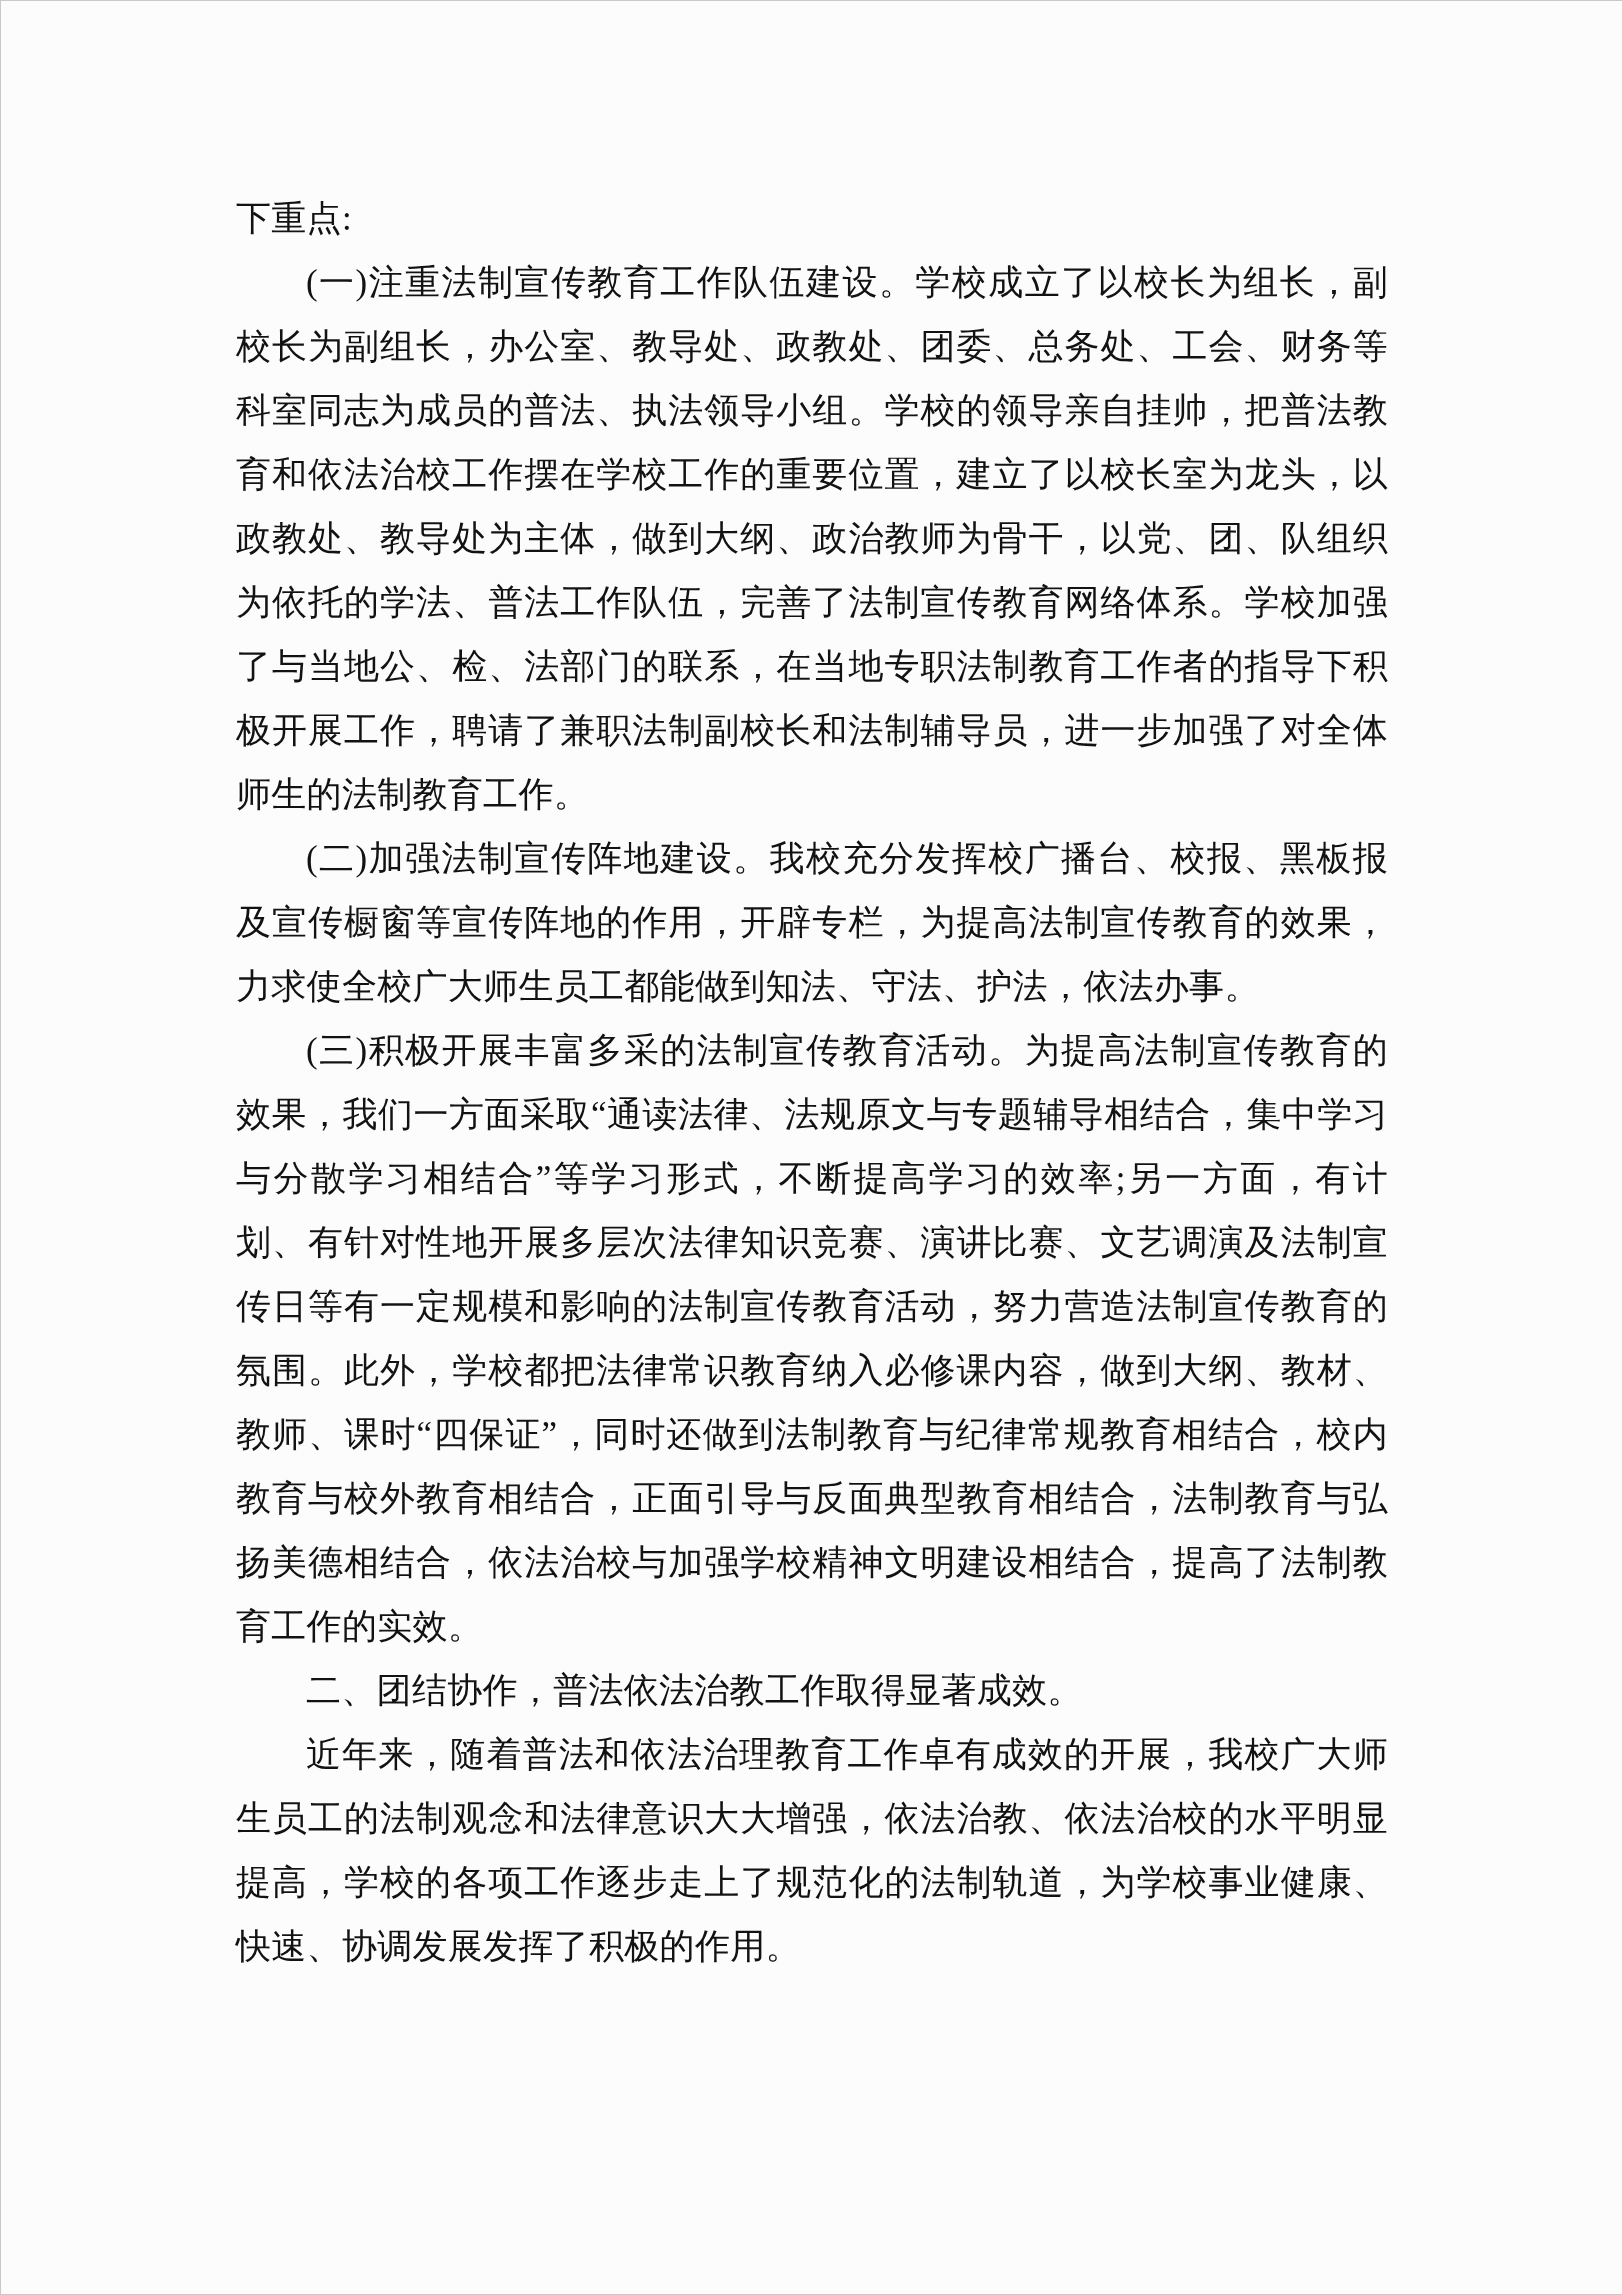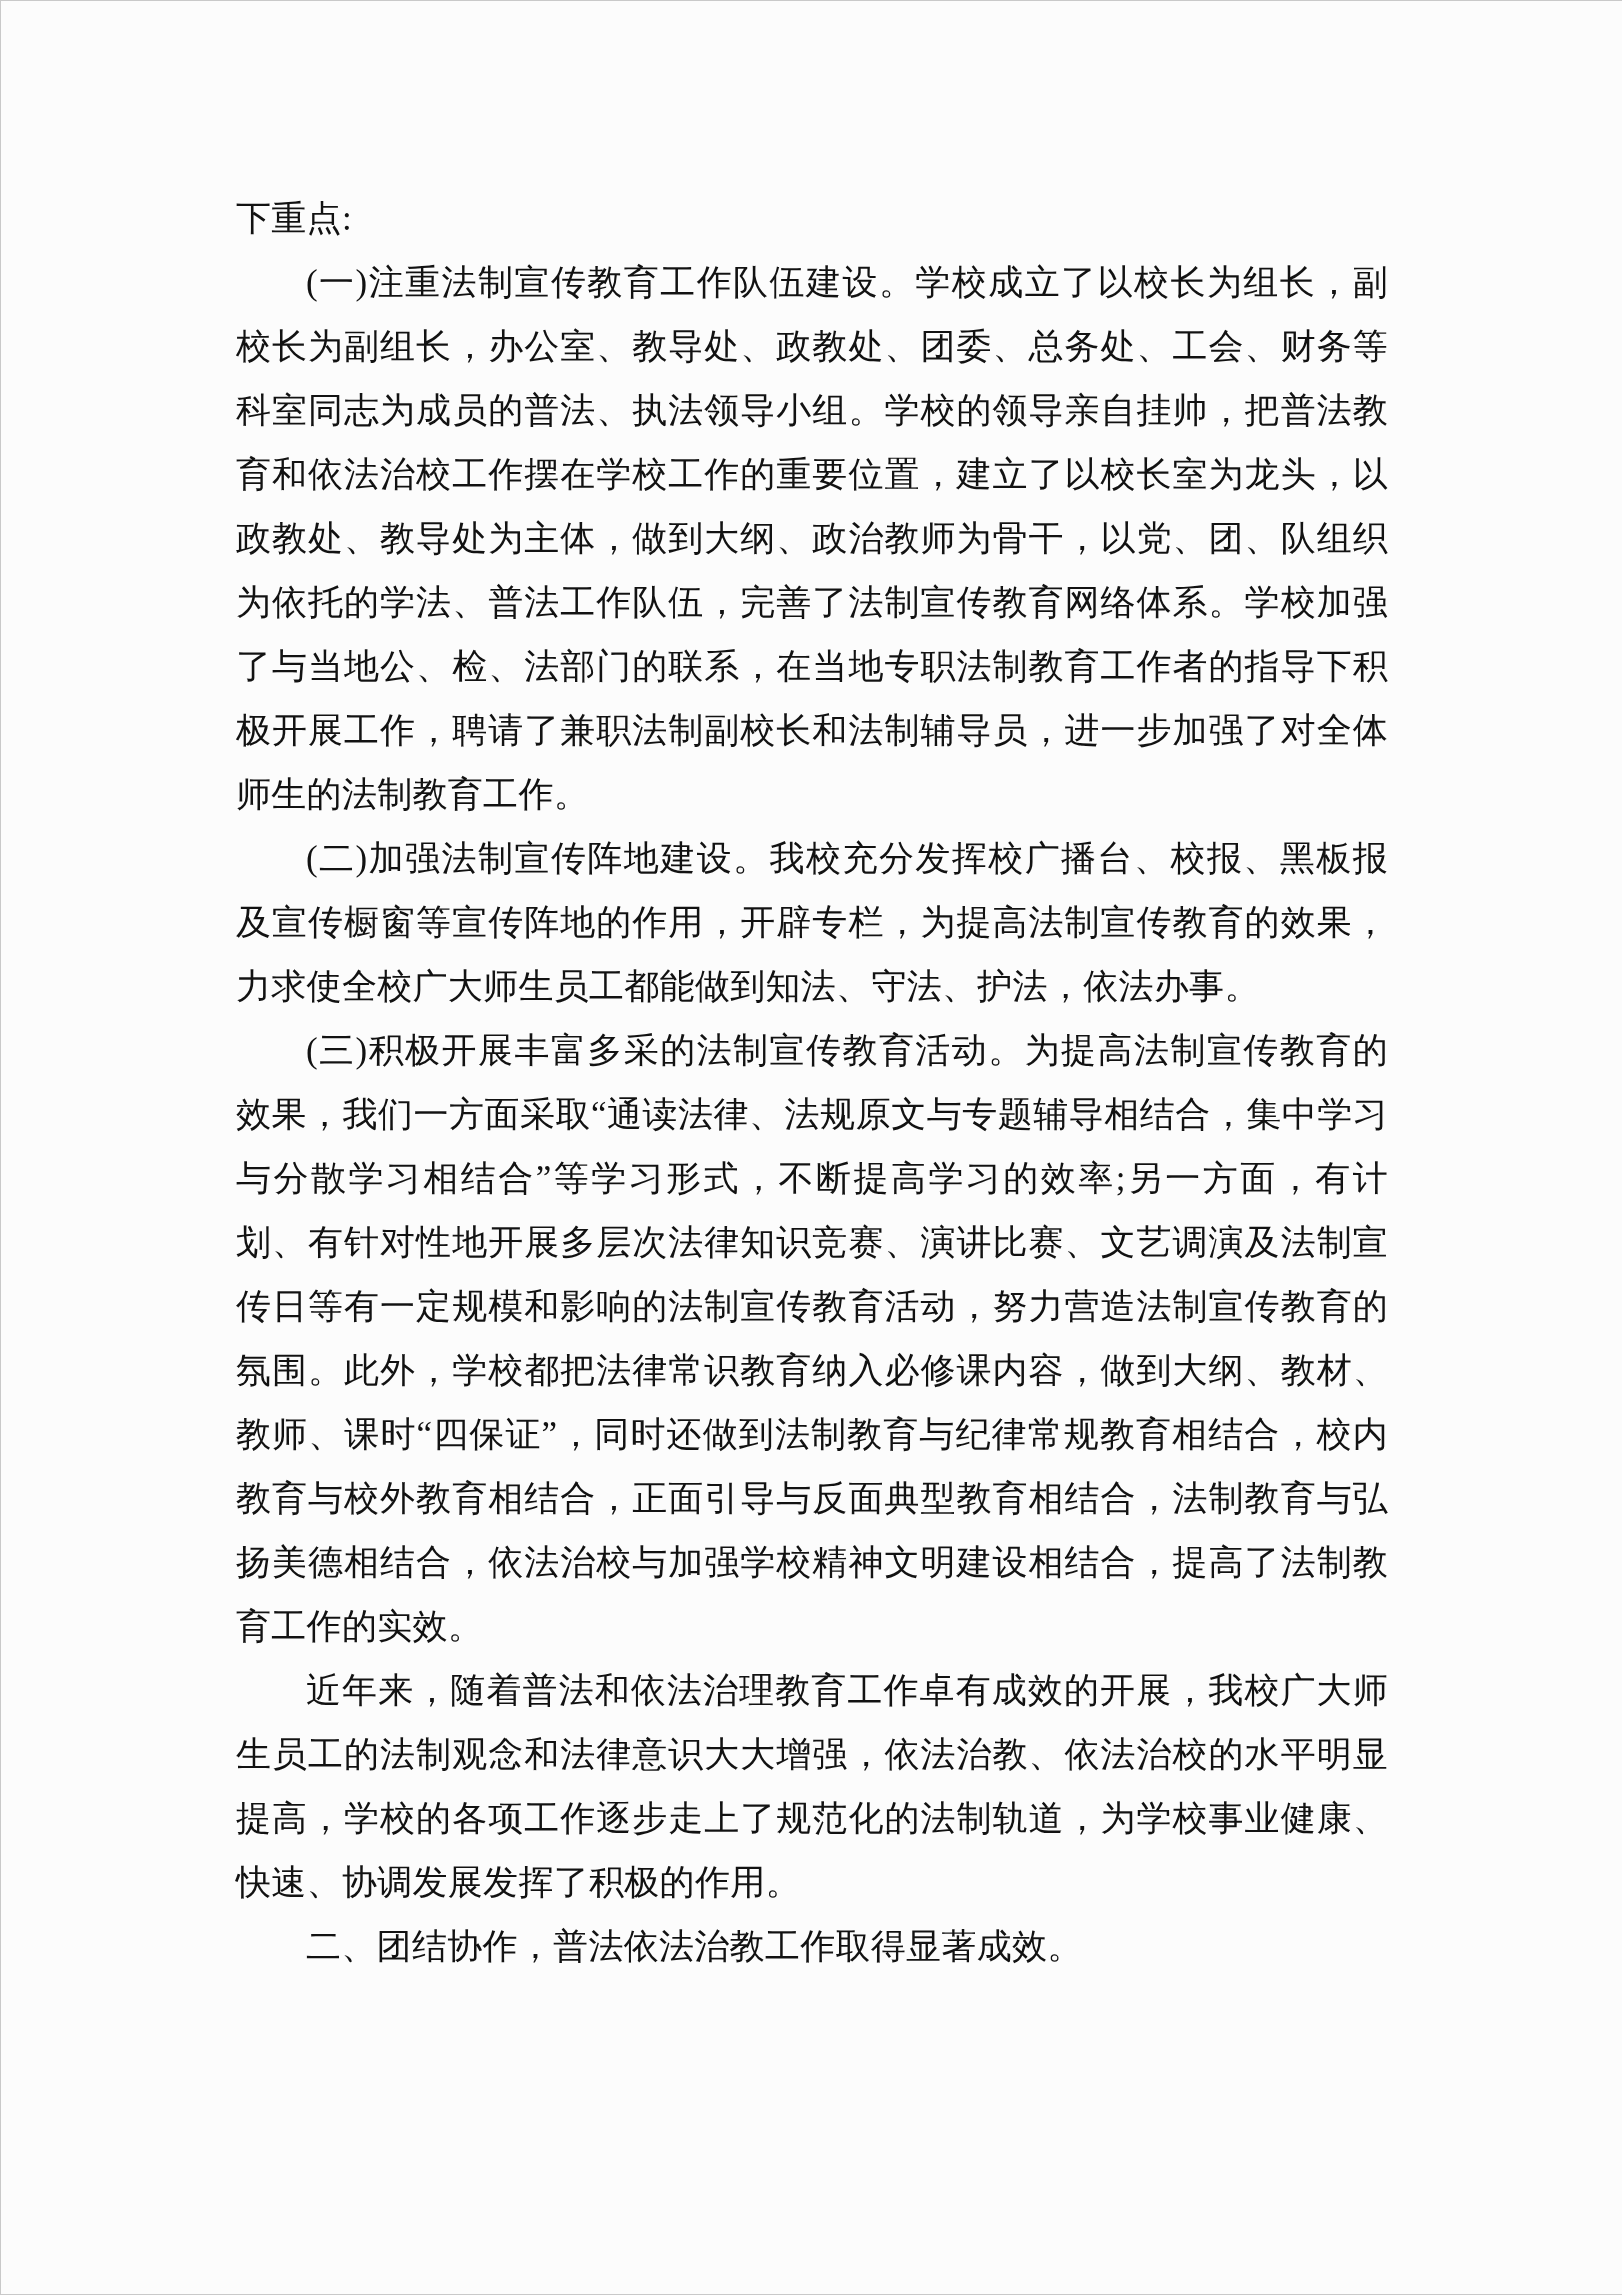--- a/index.html
+++ b/index.html
@@ -38,17 +38,17 @@
 </style>
 </head>
 <body>
 
 <div class="page">
   <div class="doc-body">
       <p class="para">下重点:</p>
       <p class="para indent">(一)注重法制宣传教育工作队伍建设。学校成立了以校长为组长，副校长为副组长，办公室、教导处、政教处、团委、总务处、工会、财务等科室同志为成员的普法、执法领导小组。学校的领导亲自挂帅，把普法教育和依法治校工作摆在学校工作的重要位置，建立了以校长室为龙头，以政教处、教导处为主体，做到大纲、政治教师为骨干，以党、团、队组织为依托的学法、普法工作队伍，完善了法制宣传教育网络体系。学校加强了与当地公、检、法部门的联系，在当地专职法制教育工作者的指导下积极开展工作，聘请了兼职法制副校长和法制辅导员，进一步加强了对全体师生的法制教育工作。</p>
       <p class="para indent">(二)加强法制宣传阵地建设。我校充分发挥校广播台、校报、黑板报及宣传橱窗等宣传阵地的作用，开辟专栏，为提高法制宣传教育的效果，力求使全校广大师生员工都能做到知法、守法、护法，依法办事。</p>
       <p class="para indent">(三)积极开展丰富多采的法制宣传教育活动。为提高法制宣传教育的效果，我们一方面采取“通读法律、法规原文与专题辅导相结合，集中学习与分散学习相结合”等学习形式，不断提高学习的效率;另一方面，有计划、有针对性地开展多层次法律知识竞赛、演讲比赛、文艺调演及法制宣传日等有一定规模和影响的法制宣传教育活动，努力营造法制宣传教育的氛围。此外，学校都把法律常识教育纳入必修课内容，做到大纲、教材、教师、课时“四保证”，同时还做到法制教育与纪律常规教育相结合，校内教育与校外教育相结合，正面引导与反面典型教育相结合，法制教育与弘扬美德相结合，依法治校与加强学校精神文明建设相结合，提高了法制教育工作的实效。</p>
+      <p class="para indent">二、团结协作，普法依法治教工作取得显著成效。</p>
       <p class="para indent">近年来，随着普法和依法治理教育工作卓有成效的开展，我校广大师生员工的法制观念和法律意识大大增强，依法治教、依法治校的水平明显提高，学校的各项工作逐步走上了规范化的法制轨道，为学校事业健康、快速、协调发展发挥了积极的作用。</p>
-      <p class="para indent">二、团结协作，普法依法治教工作取得显著成效。</p>
     </div>
 </div>
 
 
 </body></html>

